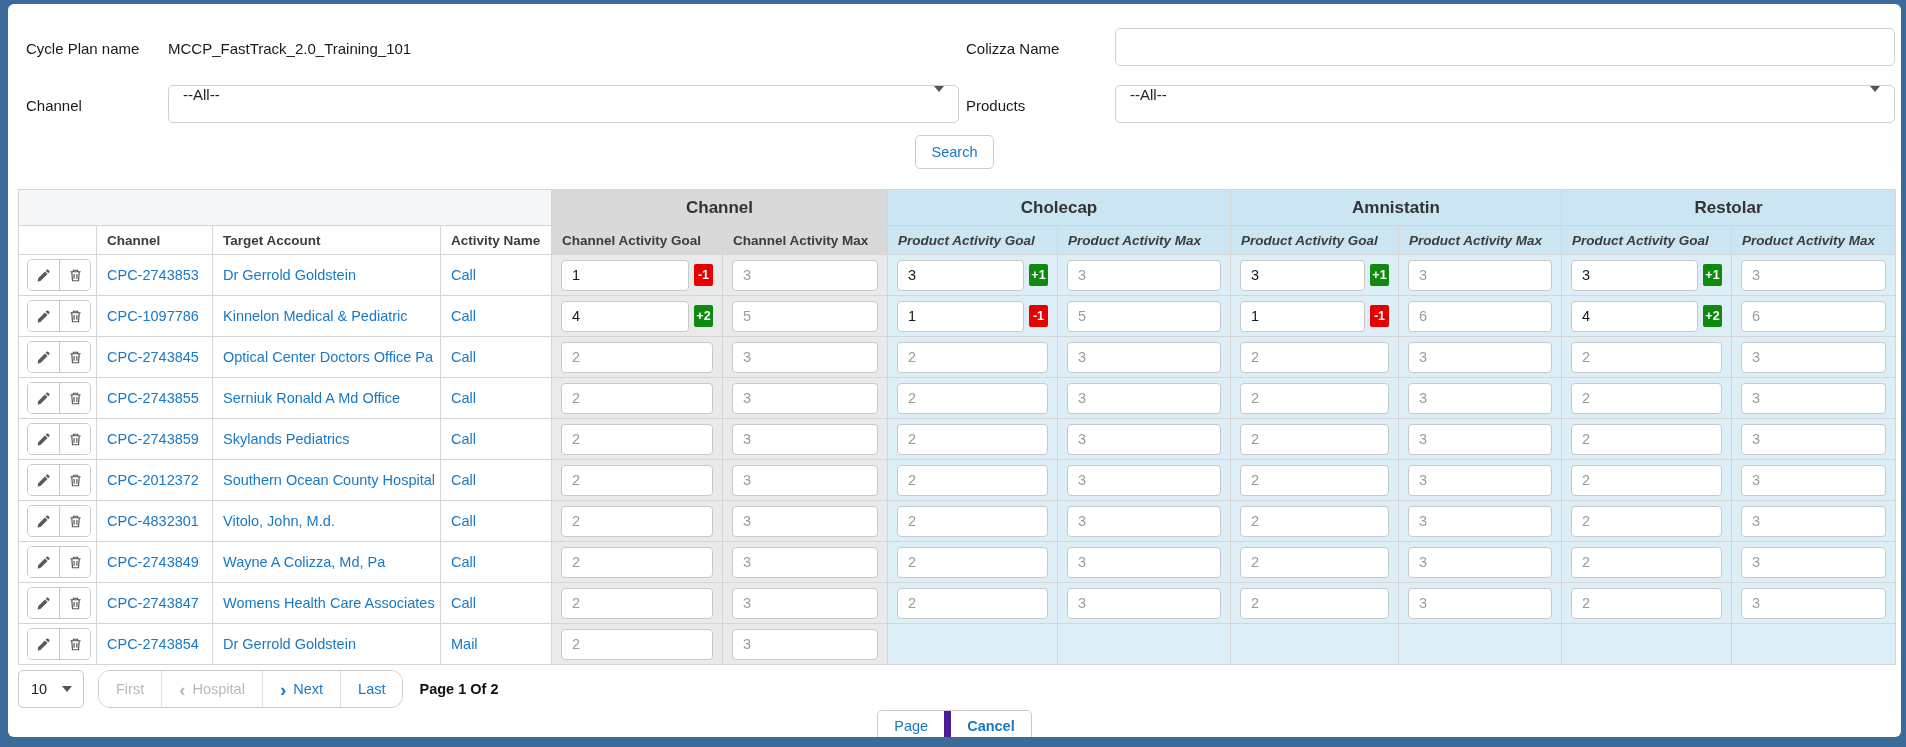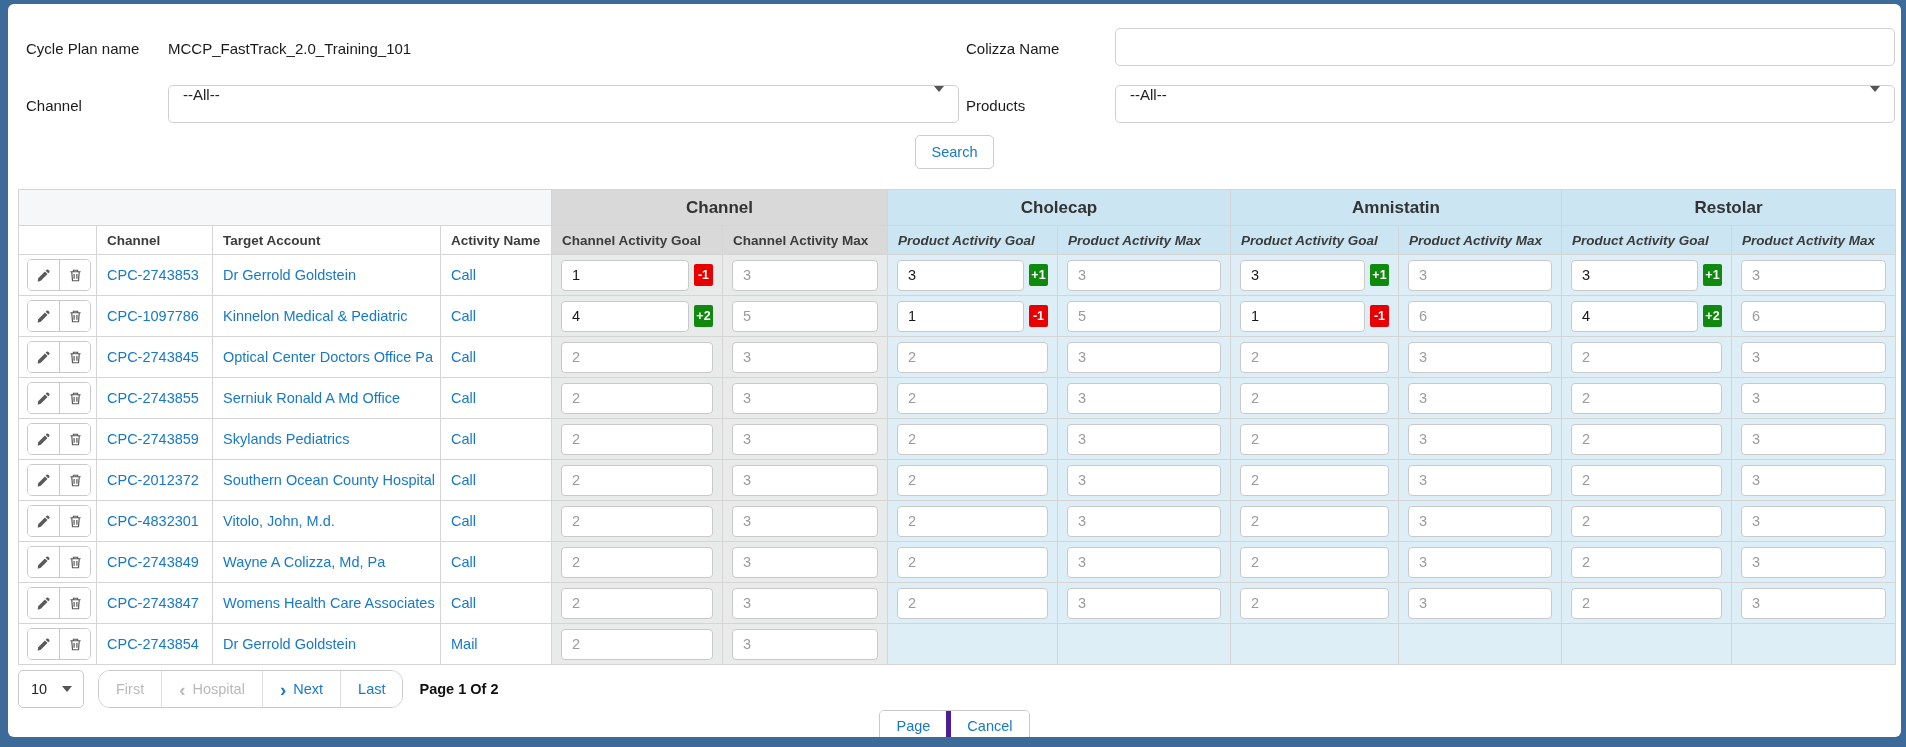--- a/index.html
+++ b/index.html
@@ -96,21 +96,21 @@
   .pbtn + .pbtn { border-left: 1px solid #dedede; }
   .pbtn.disabled { color: #b9b9b9; }
   .pbtn.active { color: #1779c7; }
   .chev { font-size: 19px; line-height: 1; font-weight: bold; }
   .page-info { margin-left: 16px; font-size: 14.5px; font-weight: bold; color: #111; }
 
   
   .footer-bar { display: flex; justify-content: center; margin-top: 2px; }
   .footer-group { display: inline-flex; border: 1px solid #c9c9c9; border-radius: 5px; overflow: hidden; background: #fff; }
   .fbtn { padding: 0 16px; height: 30px; display: flex; align-items: center; color: #1779c7; font-size: 14.5px; cursor: pointer; background: #fff; border: none; font-family: "Liberation Sans", sans-serif; }
-  .fbtn + .fbtn { border-left: 5px solid #4c1d95; }
+  .fbtn + .fbtn { border-left: 7px solid #4c1d95; font-weight: bold; }
 </style>
 </head>
 <body>
 
 <div class="panel">
 
   <div class="form-area">
     <span class="flabel lbl-cycle">Cycle Plan name</span>
     <span class="fvalue val-cycle">MCCP_FastTrack_2.0_Training_101</span>
 

